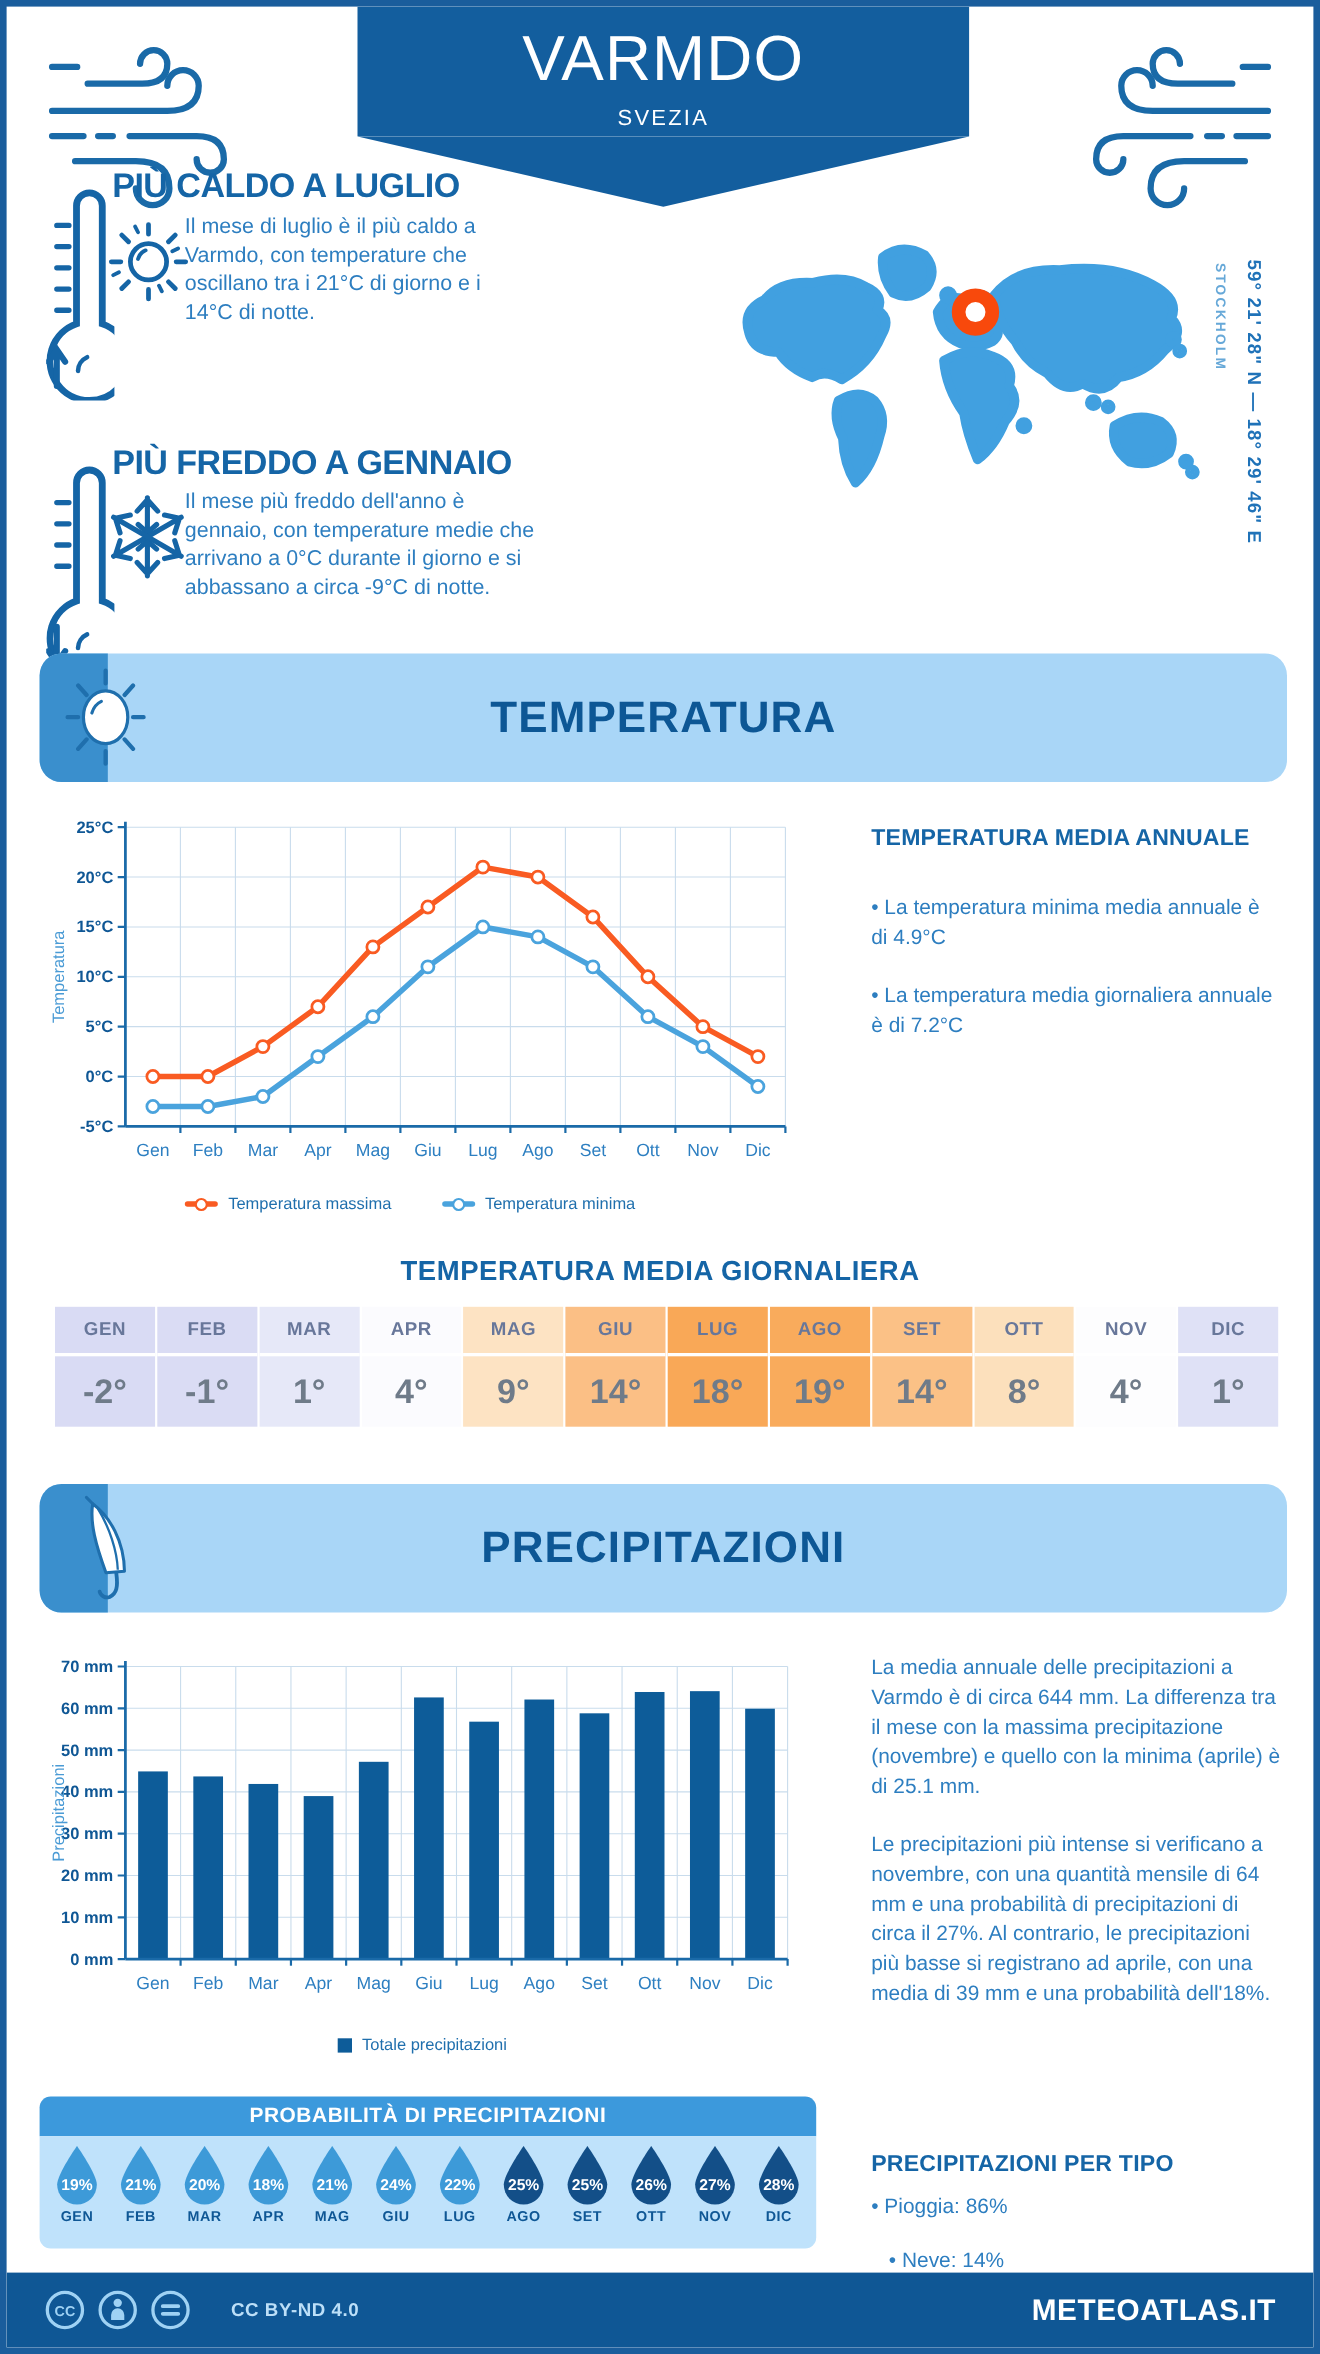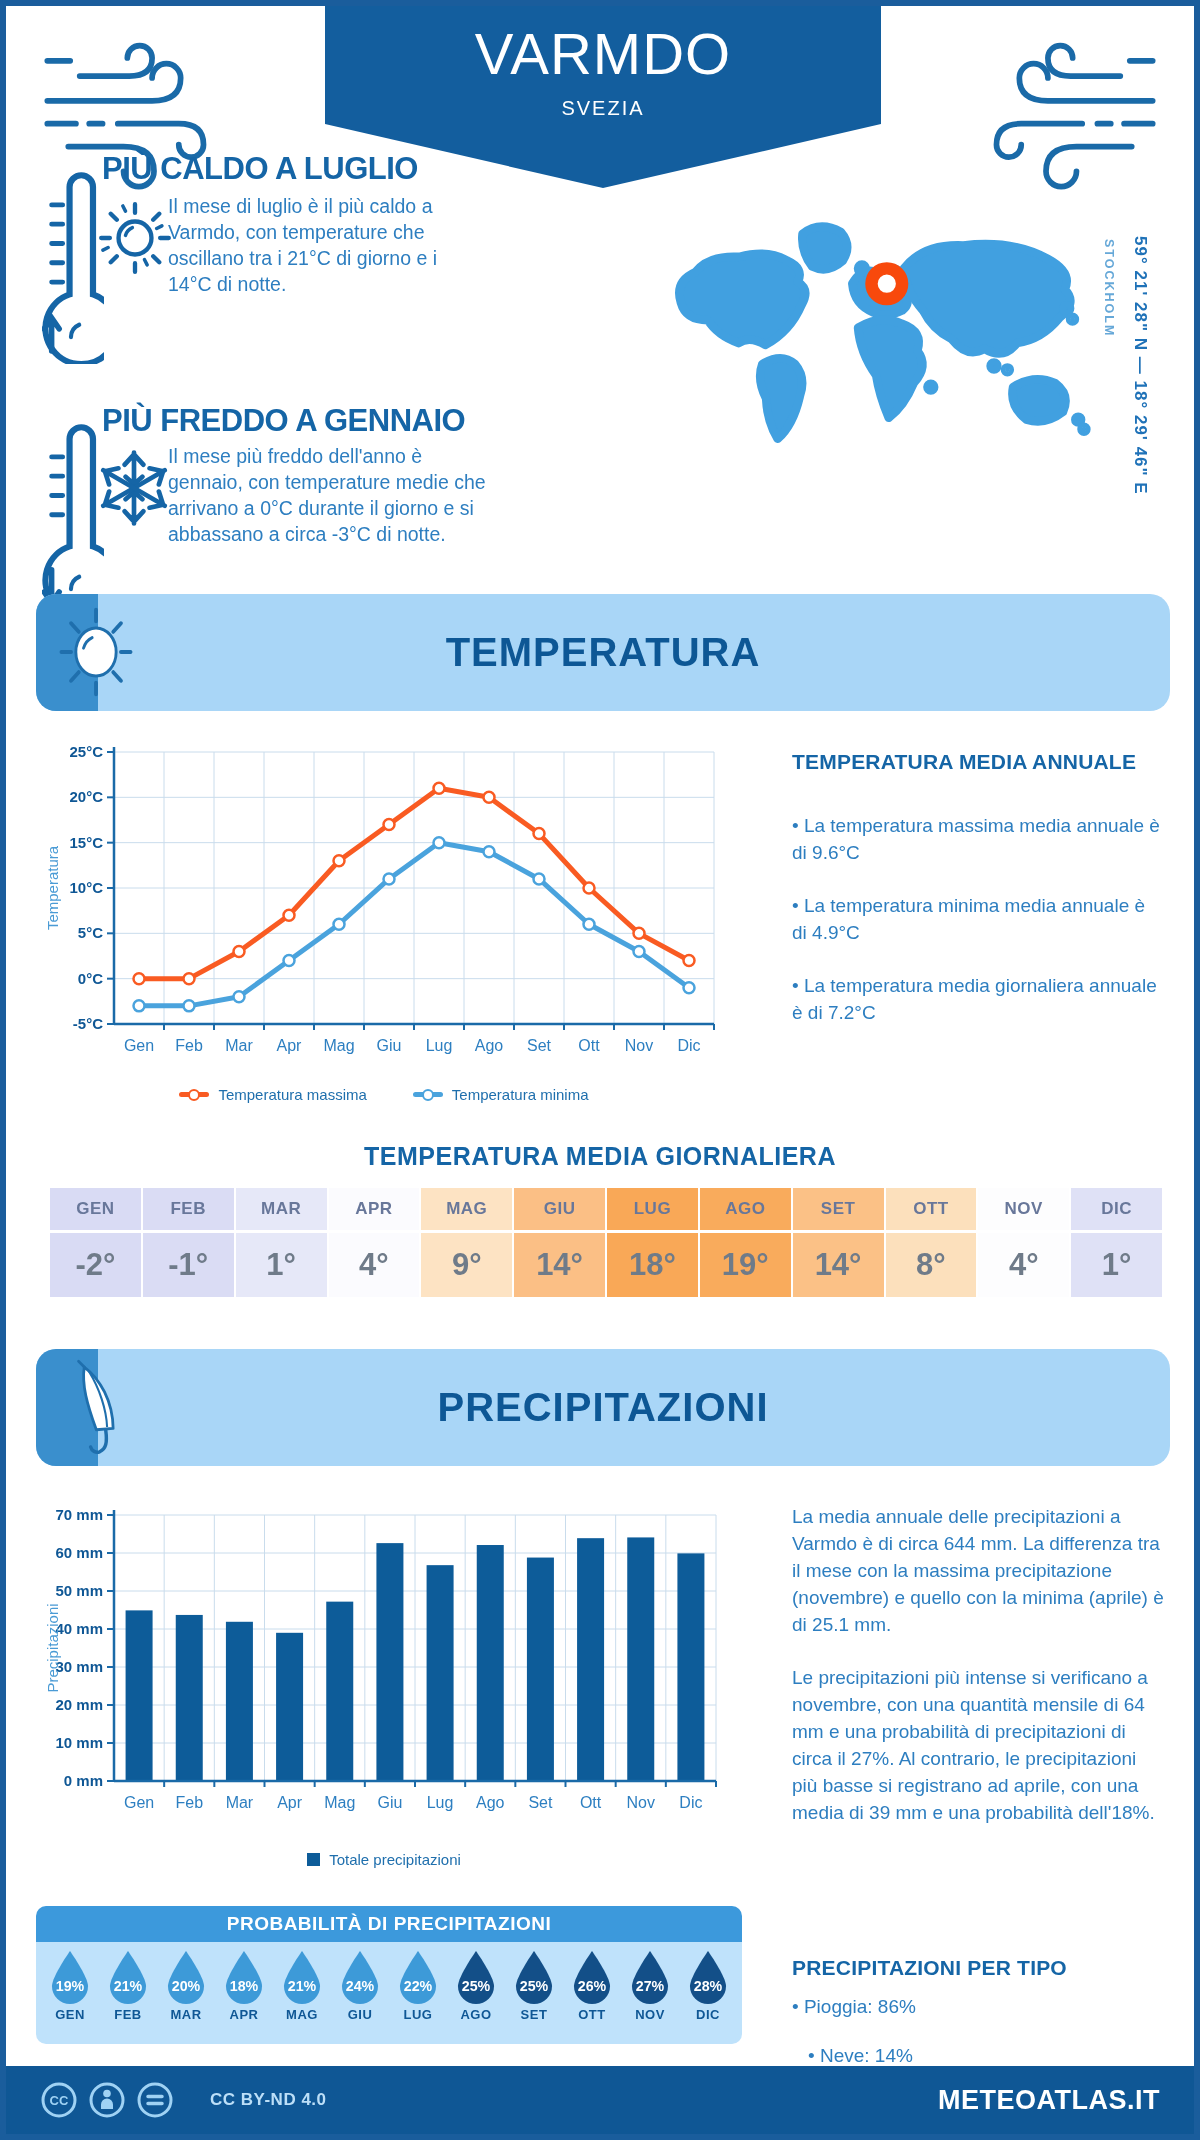--- a/index.html
+++ b/index.html
@@ -129,21 +129,21 @@
         <path d="M45,7 V83 M35,20 L45,9 L55,20 M35,70 L45,81 L55,70 M36,33 L45,41 L54,33 M36,57 L45,49 L54,57"></path>
       </g>
       <g transform="rotate(60 45 45)">
         <path d="M45,7 V83 M35,20 L45,9 L55,20 M35,70 L45,81 L55,70"></path>
       </g>
       <g transform="rotate(120 45 45)">
         <path d="M45,7 V83 M35,20 L45,9 L55,20 M35,70 L45,81 L55,70"></path>
       </g>
     </g>
   </svg>
-  <div class="abs hl-text" style="left:162px;top:438px;width:332px">Il mese più freddo dell'anno è gennaio, con temperature medie che arrivano a 0°C durante il giorno e si abbassano a circa -3°C di notte.</div>
+  <div class="abs hl-text" style="left:162px;top:438px;width:332px">Il mese più freddo dell'anno è gennaio, con temperature medie che arrivano a 0°C durante il giorno e si abbassano a circa -9°C di notte.</div>
 
   <svg class="abs" style="left:642px;top:182px" width="468" height="268" viewBox="0 0 470 280">
     <g fill="#41a0e0" stroke="#41a0e0" stroke-width="9" stroke-linejoin="round">
       <path d="M25,120 Q18,98 40,88 Q54,70 86,72 Q116,64 136,76 Q154,84 147,98 Q160,106 151,122 Q139,150 113,164 Q97,154 85,162 Q63,154 53,138 Q30,138 25,120 Z"></path>
       <path d="M152,48 Q170,34 192,46 Q204,60 194,76 Q178,90 162,82 Q150,66 152,48 Z"></path>
       <path d="M110,184 Q130,172 144,184 Q156,198 149,218 Q142,248 126,262 Q115,244 114,220 Q104,200 110,184 Z"></path>
       <path d="M204,100 Q214,82 230,88 Q246,78 256,90 Q264,100 258,112 Q266,120 256,128 Q240,136 226,130 Q206,122 204,100 Z"></path>
       <path d="M210,146 Q234,132 256,142 Q278,150 272,170 Q284,186 268,204 Q258,228 242,240 Q232,216 229,196 Q212,172 210,146 Z"></path>
       <path d="M258,84 Q278,58 320,60 Q372,54 408,74 Q434,88 426,106 Q440,120 420,136 Q402,158 376,162 Q362,180 342,168 Q324,178 308,158 Q288,148 278,128 Q260,108 258,84 Z"></path>
       <path d="M372,208 Q394,194 416,204 Q432,216 424,234 Q406,248 386,242 Q368,228 372,208 Z"></path>
@@ -257,34 +257,33 @@
       <circle cx="295" cy="186.26666666666665" r="5.5" fill="#fff" stroke="#4aa3dd" stroke-width="2.5"></circle>
       <circle cx="345" cy="140.93333333333334" r="5.5" fill="#fff" stroke="#4aa3dd" stroke-width="2.5"></circle>
       <circle cx="395" cy="104.66666666666666" r="5.5" fill="#fff" stroke="#4aa3dd" stroke-width="2.5"></circle>
       <circle cx="445" cy="113.73333333333332" r="5.5" fill="#fff" stroke="#4aa3dd" stroke-width="2.5"></circle>
       <circle cx="495" cy="140.93333333333334" r="5.5" fill="#fff" stroke="#4aa3dd" stroke-width="2.5"></circle>
       <circle cx="545" cy="186.26666666666665" r="5.5" fill="#fff" stroke="#4aa3dd" stroke-width="2.5"></circle>
       <circle cx="595" cy="213.46666666666664" r="5.5" fill="#fff" stroke="#4aa3dd" stroke-width="2.5"></circle>
       <circle cx="645" cy="249.73333333333335" r="5.5" fill="#fff" stroke="#4aa3dd" stroke-width="2.5"></circle>
       <text x="14" y="150" text-anchor="middle" fill="#4a9bd5" font-size="15" transform="rotate(-90 14 150)">Temperatura</text>
     </svg>
-  <div id="temp-legend" class="abs legend-row" style="left:38px;top:1080px;width:680px">
+  <div id="temp-legend" class="abs legend-row" style="left:27px;top:1080px;width:680px">
       <div class="legend-item" style="color: rgb(249, 91, 34);">
         <span class="lswatch" style="background: rgb(249, 91, 34);"></span>
         <span style="color: rgb(31, 111, 173);">Temperatura massima</span>
       </div>
       <div class="legend-item" style="color: rgb(74, 163, 221);">
         <span class="lswatch" style="background: rgb(74, 163, 221);"></span>
         <span style="color: rgb(31, 111, 173);">Temperatura minima</span>
       </div>
     </div>
 
   <div class="abs col-title" style="left:786px;top:744px">TEMPERATURA MEDIA ANNUALE</div>
   <div class="abs col-text" style="left:786px;top:806px;width:372px">
-    <p>• La temperatura massima media annuale è di 9.6°C</p>
     <p>• La temperatura minima media annuale è di 4.9°C</p>
     <p>• La temperatura media giornaliera annuale è di 7.2°C</p>
   </div>
 
   <div class="abs daily-title">TEMPERATURA MEDIA GIORNALIERA</div>
   <div id="daily-cells" class="abs daily-grid">
       <div style="background: rgb(217, 219, 244);">
         <div class="dmonth">GEN</div>
         <div class="dval">-2°</div>
       </div>

